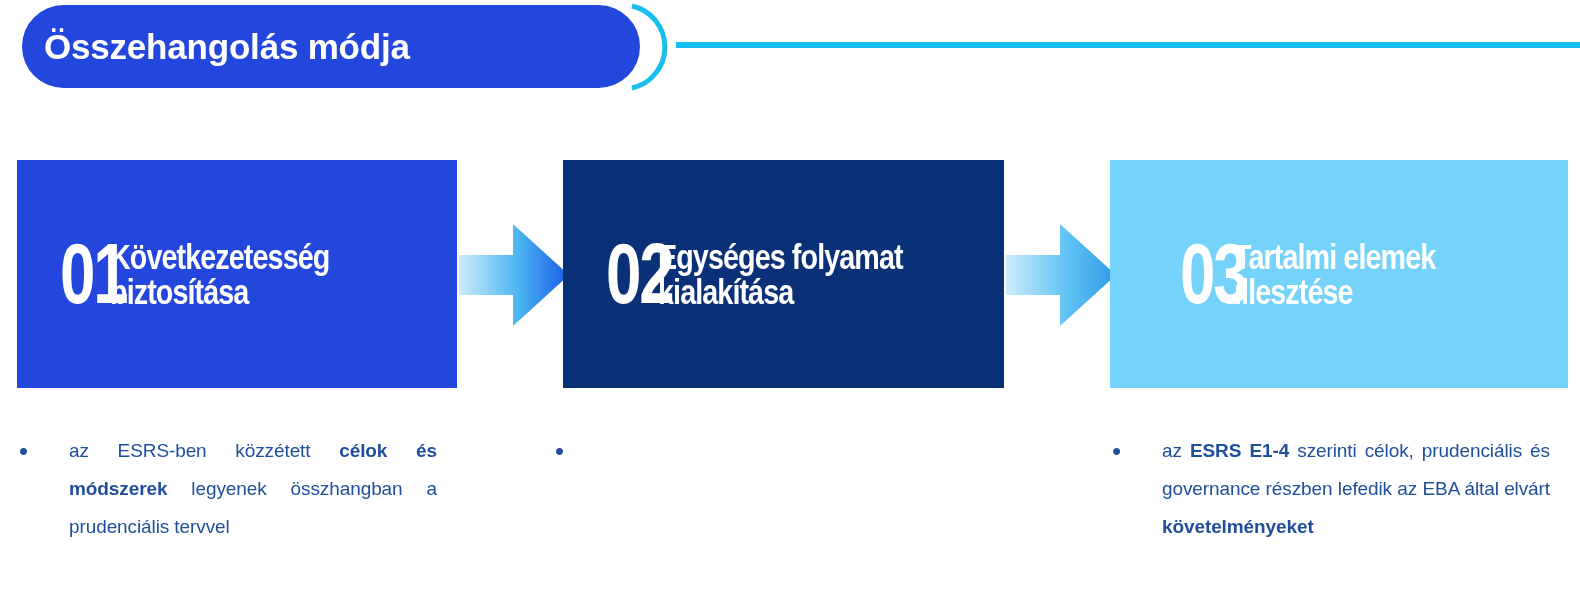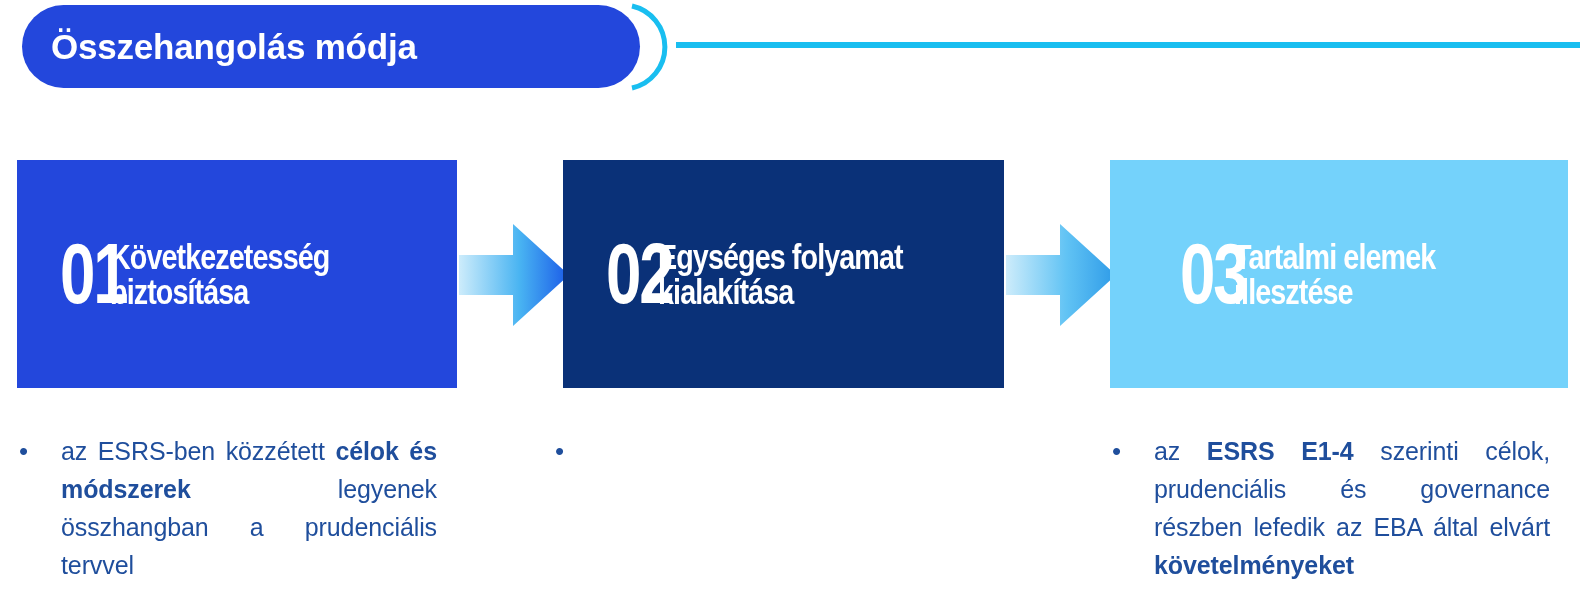--- a/index.html
+++ b/index.html
@@ -46,21 +46,21 @@
     background: #2347DC;
     border-radius: 42px;
     display: flex;
     align-items: center;
   }
   #header-pill-title {
     color: #ffffff;
     font-size: 35px;
     font-weight: bold;
     letter-spacing: -0.2px;
-    padding-left: 29px;
+    padding-left: 22px;
     white-space: nowrap;
   }
 
   
   #steps-row {
     position: absolute;
     left: 0;
     top: 160px;
     width: 1580px;
     height: 228px;
@@ -142,25 +142,26 @@
     color: #1F4E9C;
     font-size: 26px;
     line-height: 38px;
     width: 42px;
     flex: 0 0 42px;
     text-align: left;
     padding-left: 2px;
   }
   .bullet-text {
     color: #1F4E9C;
-    font-size: 25px;
+    font-size: 19px;
     line-height: 38px;
     letter-spacing: -0.1px;
     text-align: justify;
     text-justify: inter-word;
+    margin-left: 8px;
   }
   .bullet-text b { font-weight: bold; }
 </style>
 </head>
 <body>
 
 <div id="header-band">
 
   <div id="header-rule"></div>
 

